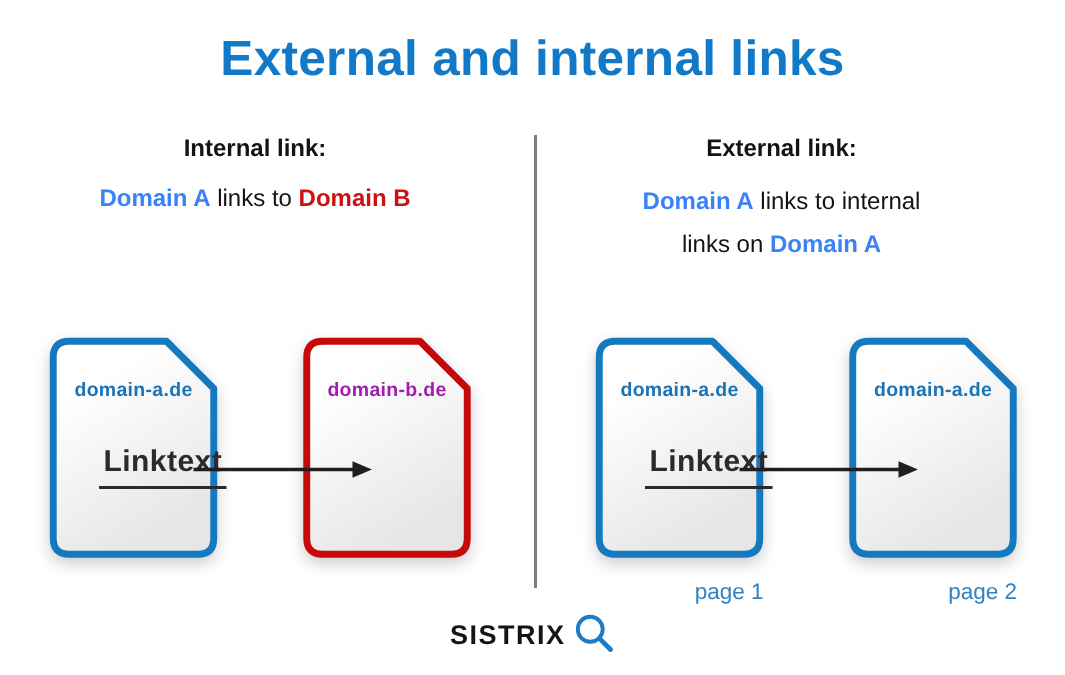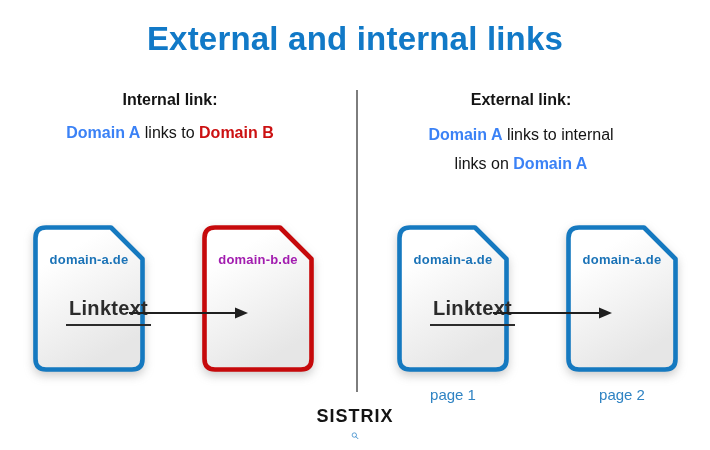--- a/index.html
+++ b/index.html
@@ -48,27 +48,27 @@
     position:absolute; left:17px; top:72px;
     font-size:20px; font-weight:700; color:#2b2b2b;
     border-bottom:2.5px solid #2b2b2b; padding:0 3px 4px 3px;
     letter-spacing:0.3px;
     margin-left:16px;
   }
 
   .arrow { position:absolute; top:304px; width:130px; height:18px; overflow:visible; }
 
   .caption {
-    position:absolute; top:386px; width:112px; text-align:center;
+    position:absolute; top:386px; width:112px; text-align:right;
     font-size:15px; color:#2f83c3;
   }
 
   .footer {
     position:absolute; left:0; top:406px; width:710px; height:34px;
-    display:flex; align-items:center; justify-content:center; gap:5px;flex-direction:column;
+    display:flex; align-items:center; justify-content:center; gap:5px;
   }
   .brand-text {
     font-size:18px; font-weight:700; color:#141414; letter-spacing:1px;
   }
   .magnifier { width:28px; height:30px; }
 </style>
 </head>
 <body>
 
 <div class="canvas">

